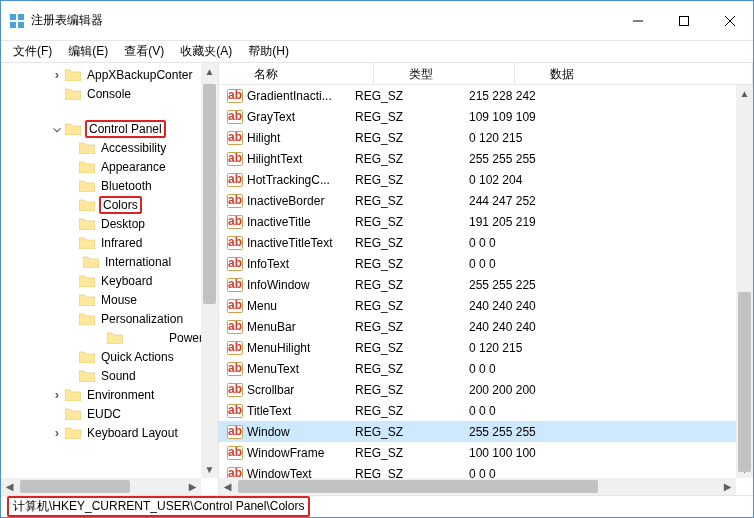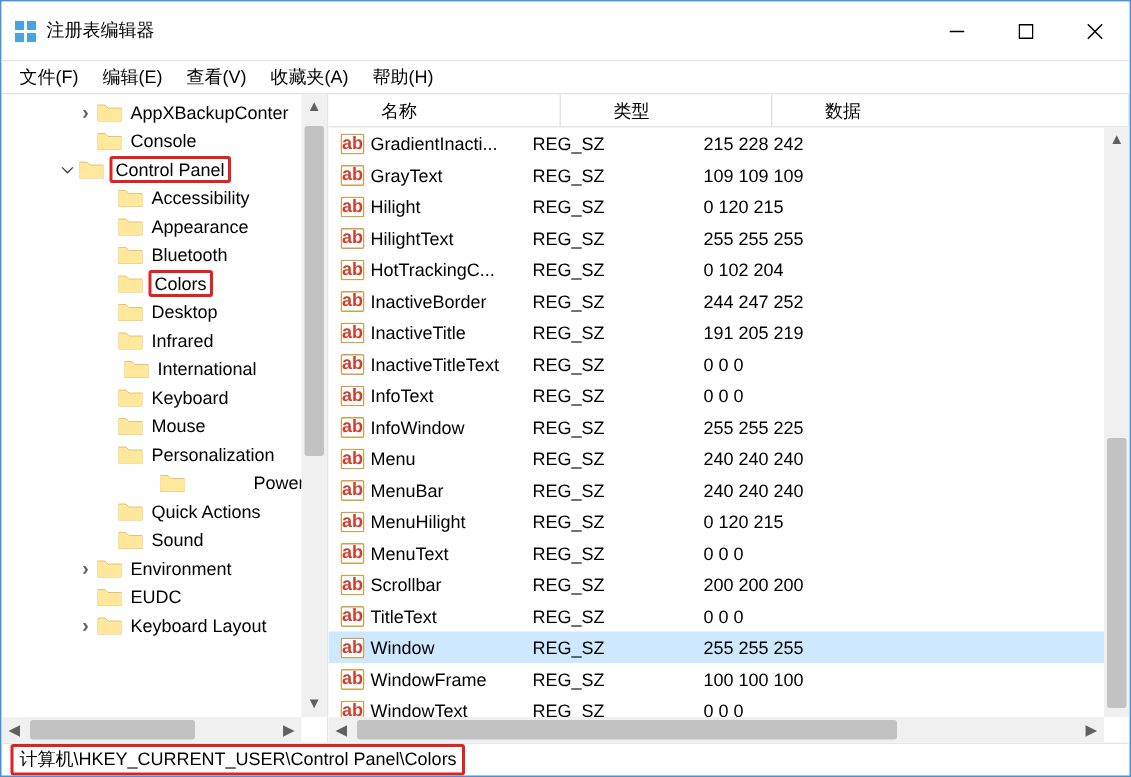--- a/index.html
+++ b/index.html
@@ -102,21 +102,21 @@
         </div>
         <div class="tree-row" style="padding-left: 50px;">
           <span class="twisty "></span>
           <span class="folder-icon">
             <svg width="16" height="13">
               <path d="M0 2 L0 13 L16 13 L16 4 L7 4 L5 2 Z" fill="#ffe79c" stroke="#d9b65a" stroke-width="0.5"></path>
             </svg>
           </span>
           <span class="tree-label">Console</span>
         </div>
-        <div class="tree-row" style="padding-left: 38px;">
+        <div class="tree-row" style="padding-left: 50px; margin-top: 16px;">
           <span class="twisty expanded"></span>
           <span class="folder-icon">
             <svg width="16" height="13">
               <path d="M0 2 L0 13 L16 13 L16 4 L7 4 L5 2 Z" fill="#ffe79c" stroke="#d9b65a" stroke-width="0.5"></path>
             </svg>
           </span>
           <span class="tree-label hl-red">Control Panel</span>
         </div>
         <div class="tree-row" style="padding-left: 64px;">
           <span class="twisty "></span>

